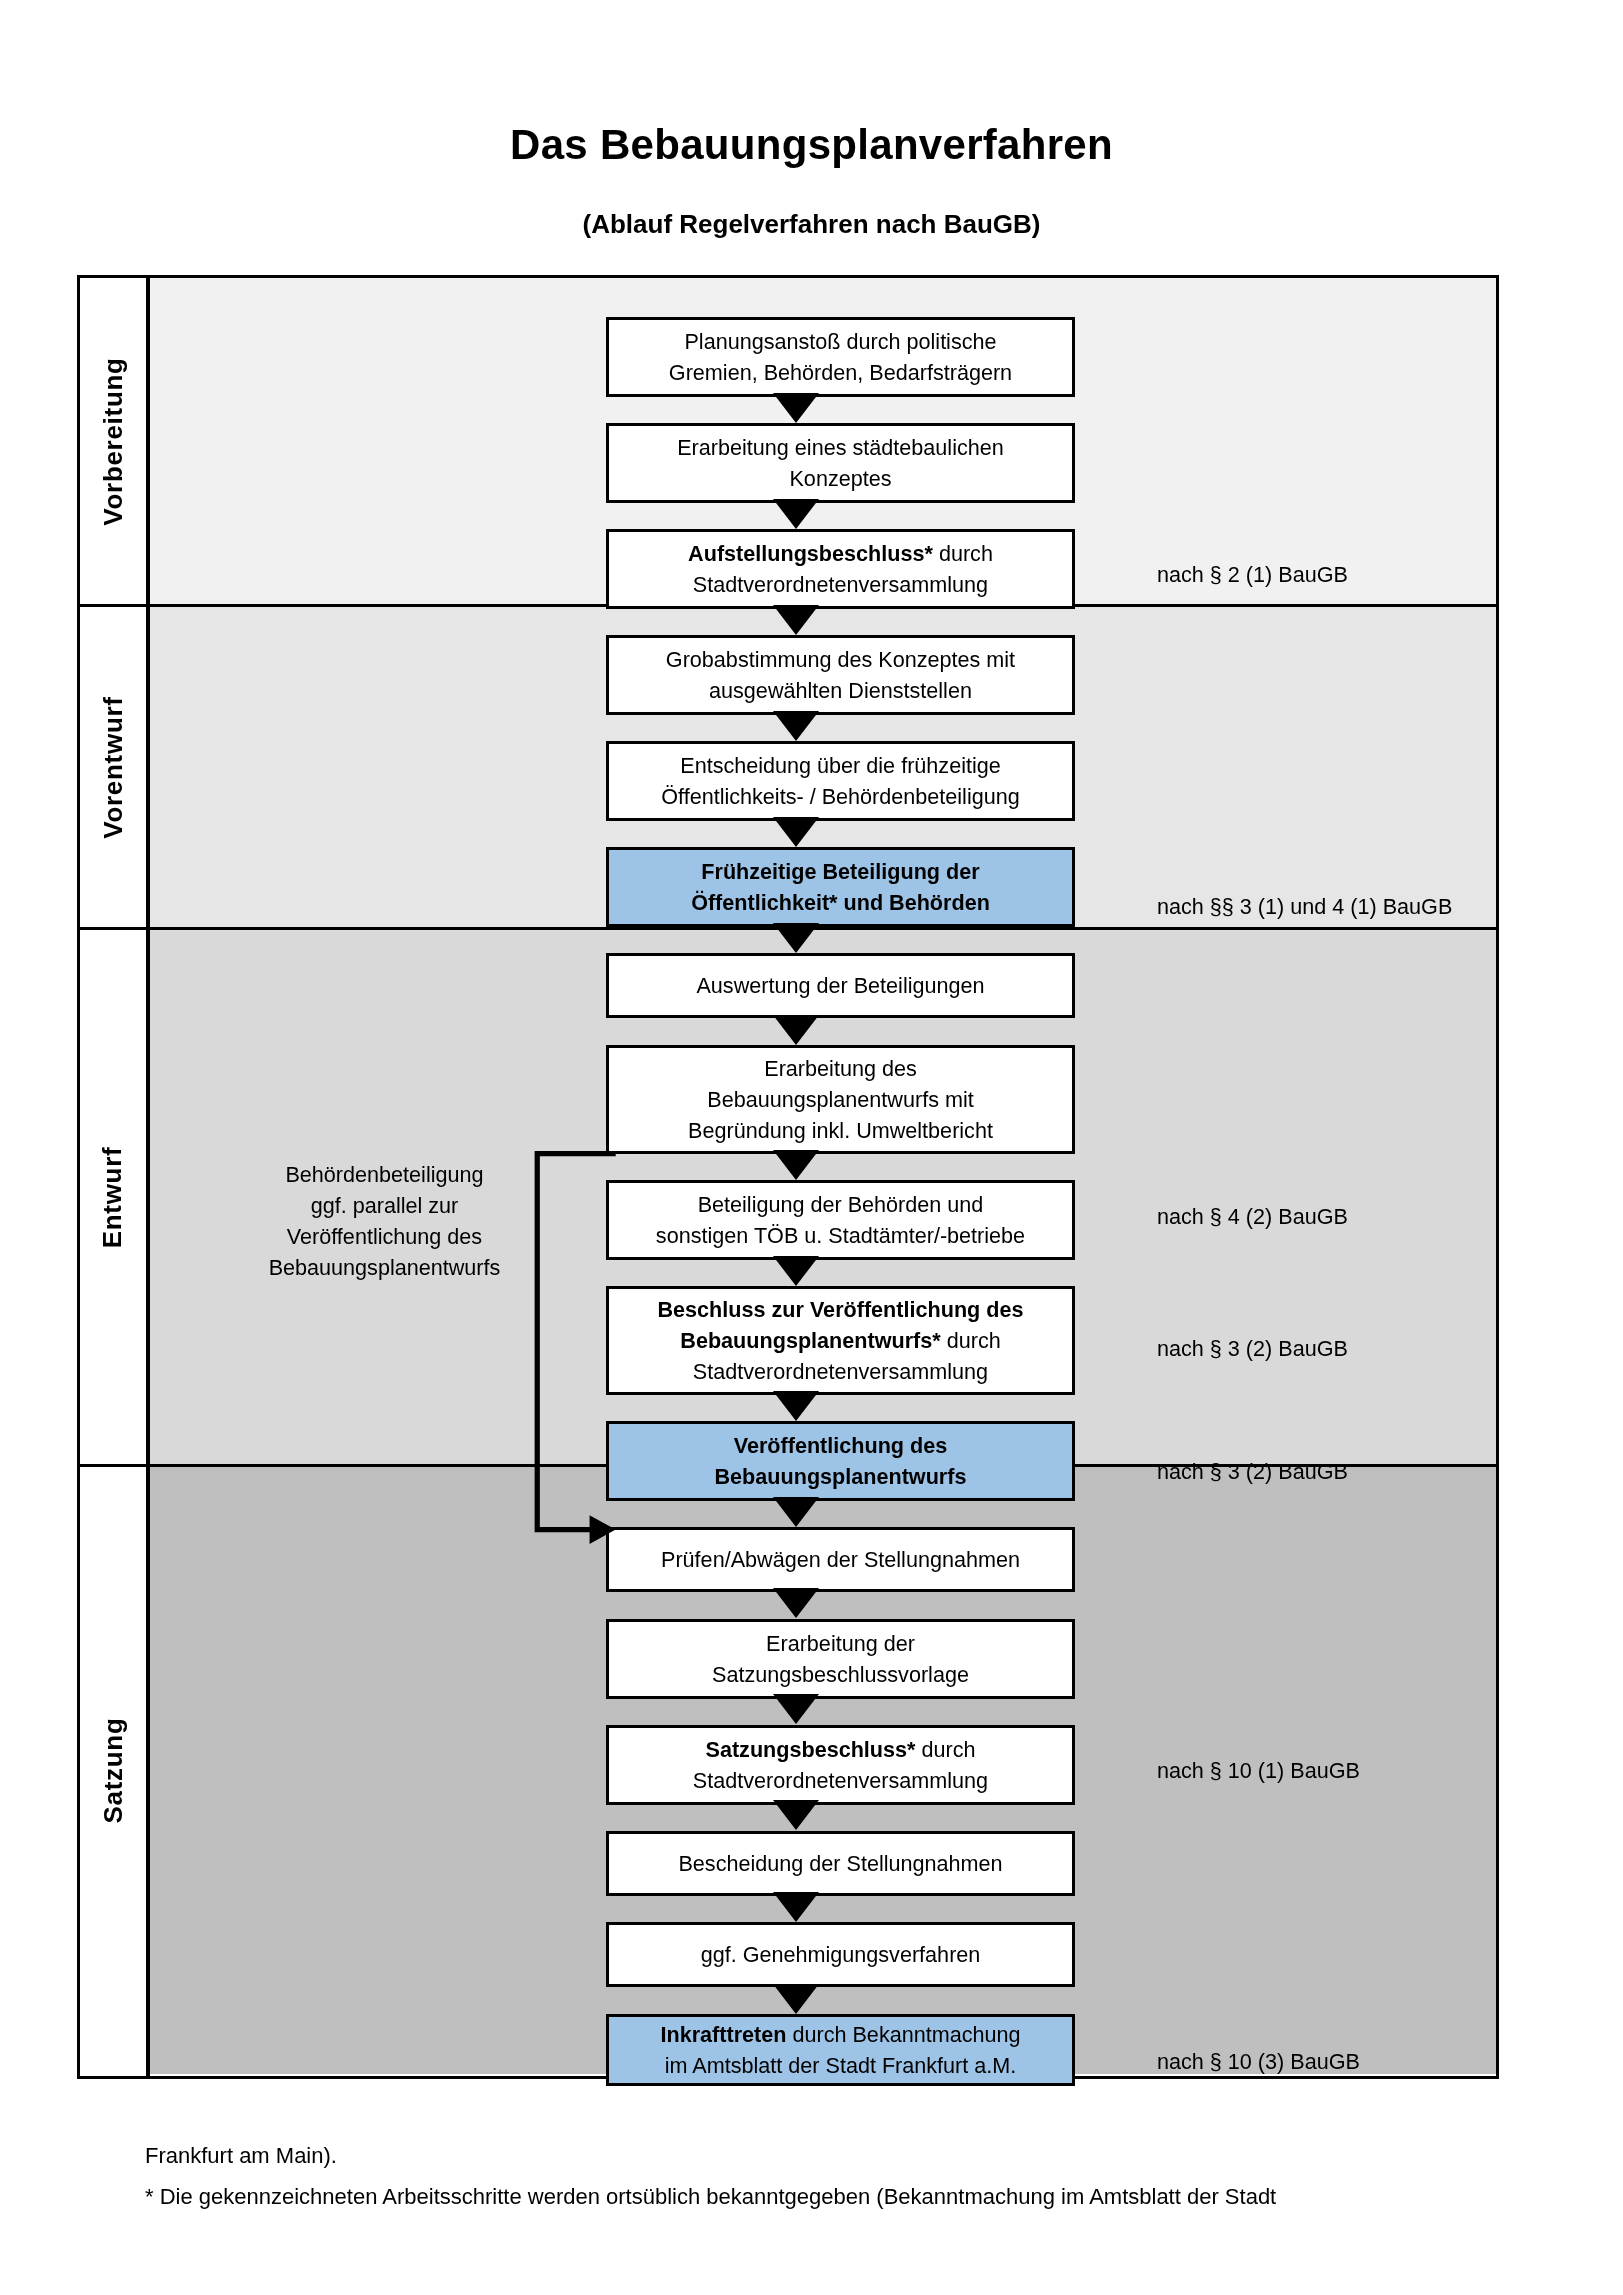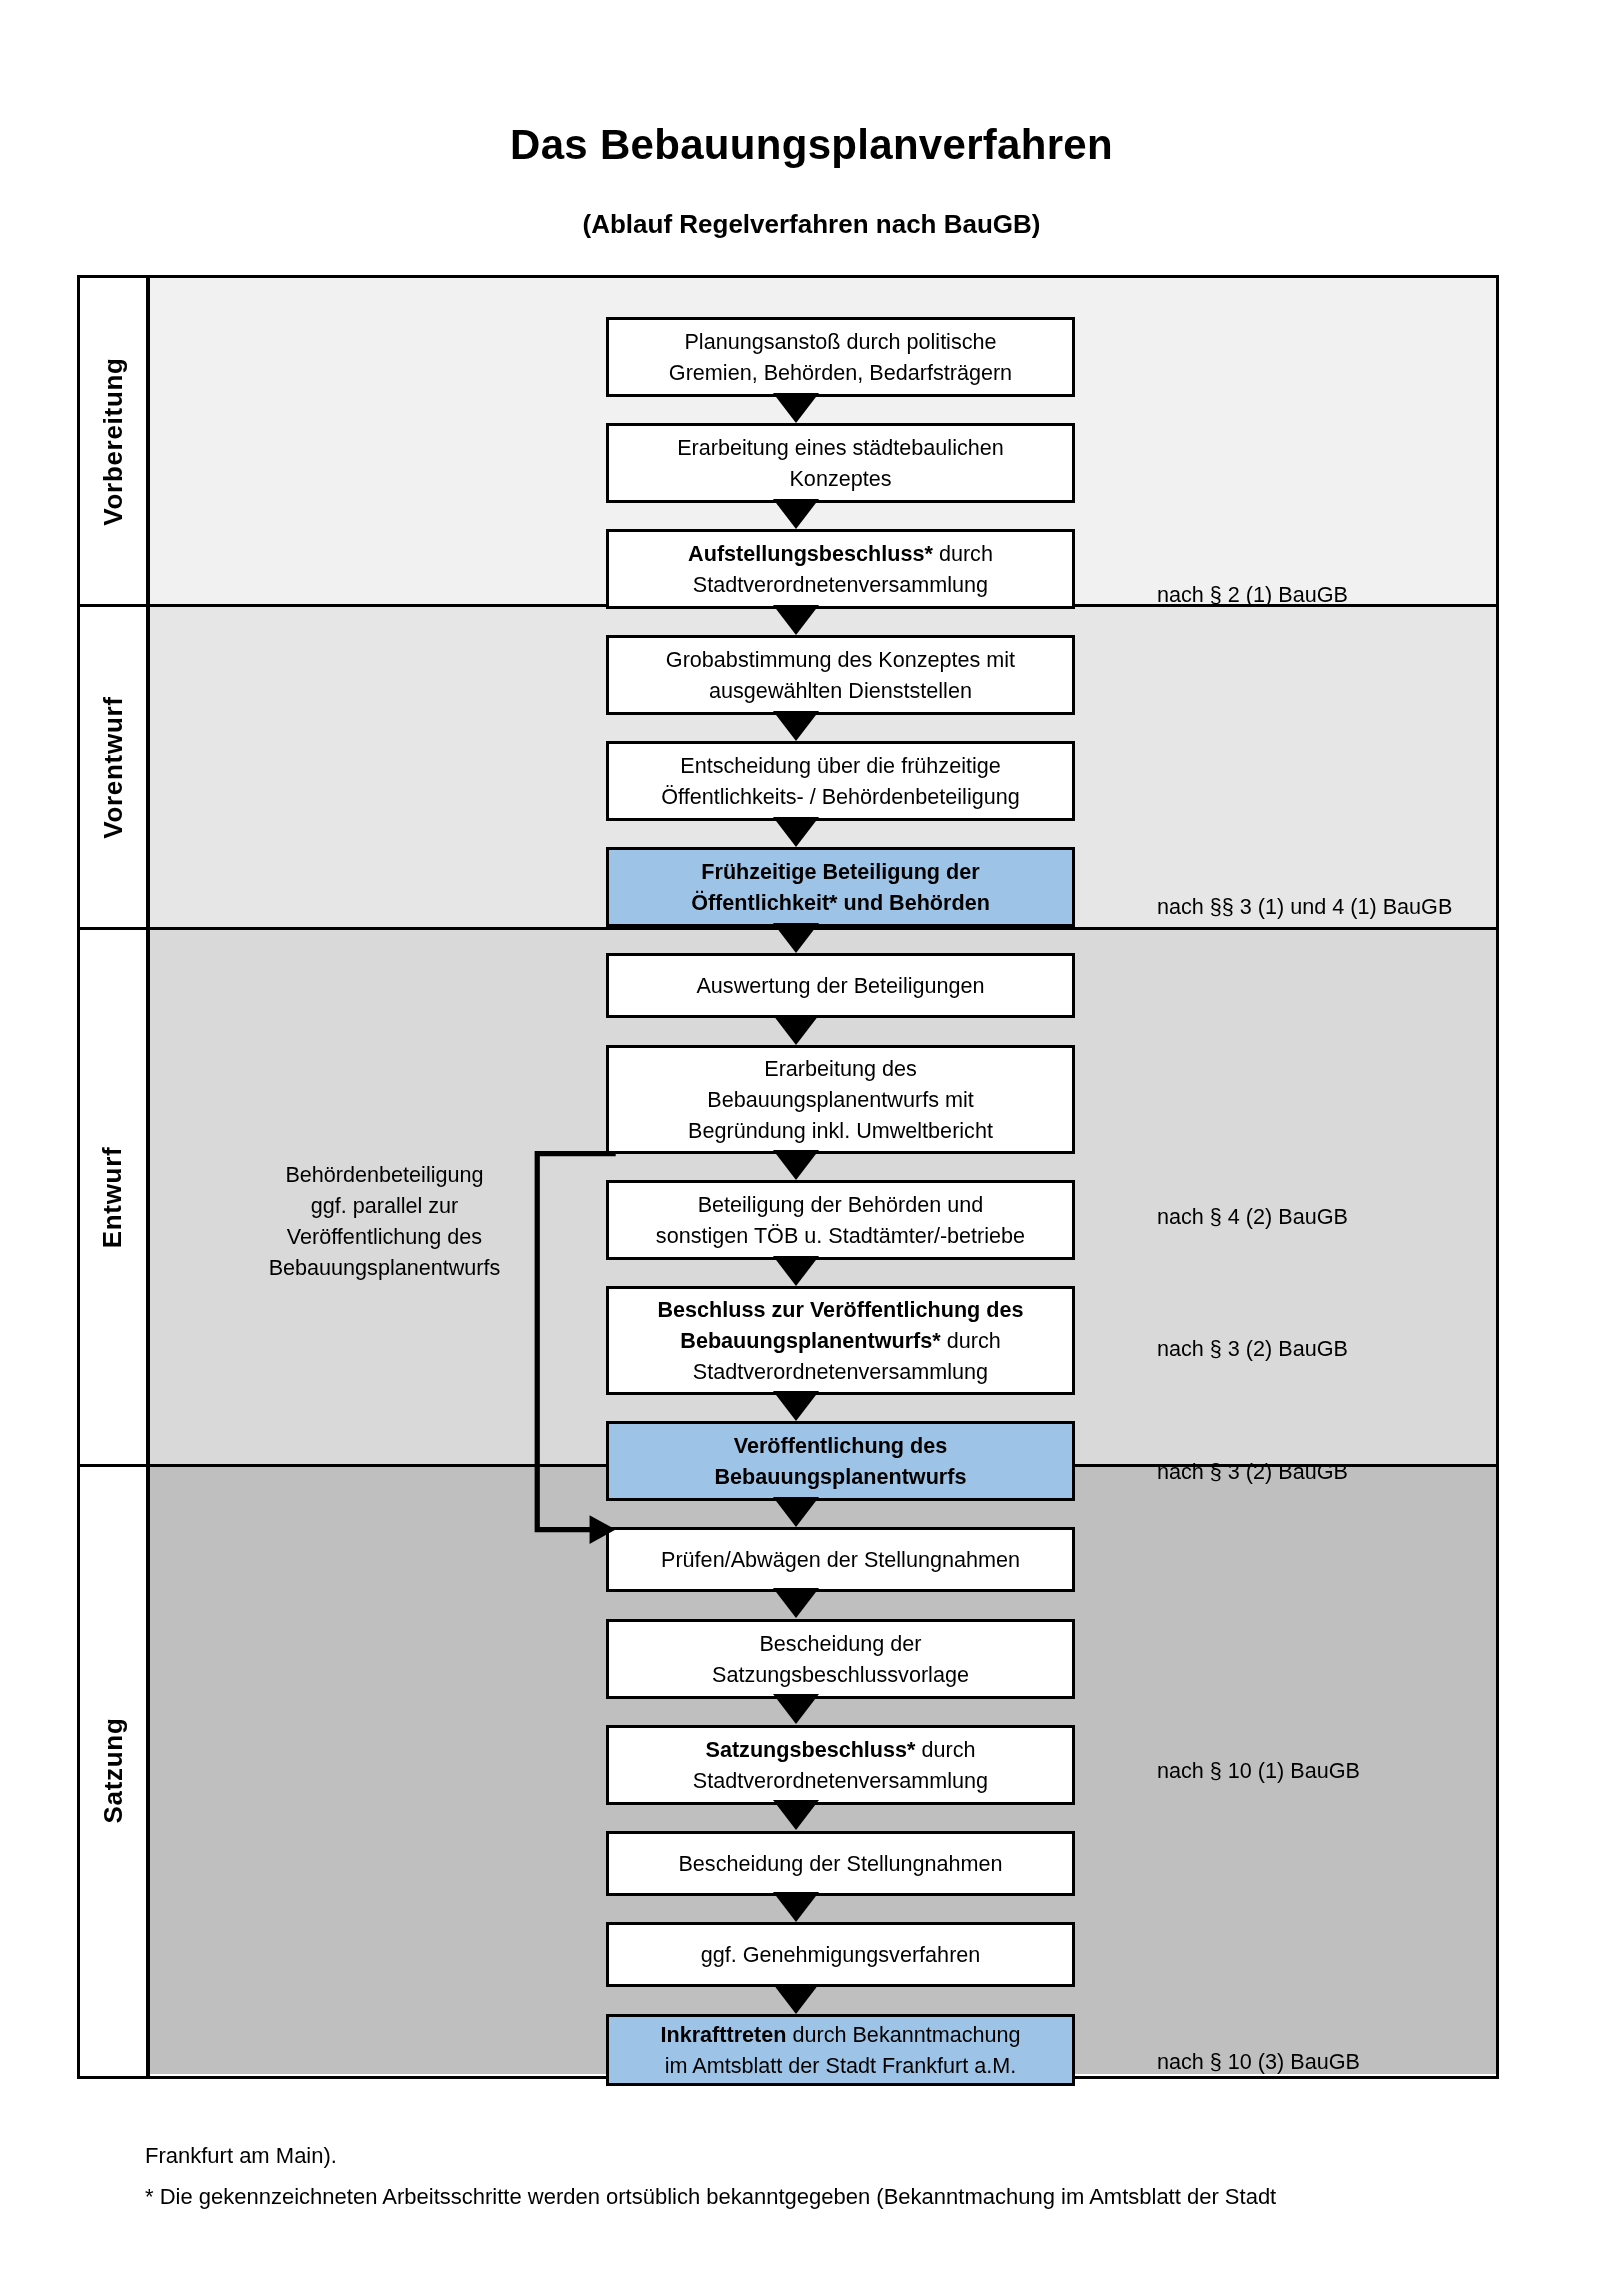--- a/index.html
+++ b/index.html
@@ -235,21 +235,21 @@
     <span class="ln"><span class="b">Bebauungsplanentwurfs</span></span>
   </div>
   <div class="arrow" style="top:1219px;"></div>
 
   <div class="node" style="top:1249px;height:65px;">
     <span class="ln"><span>Prüfen/Abwägen der Stellungnahmen</span></span>
   </div>
   <div class="arrow" style="top:1310px;"></div>
 
   <div class="node" style="top:1341px;height:80px;">
-    <span class="ln"><span>Bescheidung der</span></span>
+    <span class="ln"><span>Erarbeitung der</span></span>
     <span class="ln"><span>Satzungsbeschlussvorlage</span></span>
   </div>
   <div class="arrow" style="top:1416px;"></div>
 
   <div class="node" style="top:1447px;height:80px;">
     <span class="ln"><span class="b">Satzungsbeschluss*</span><span> durch</span></span>
     <span class="ln"><span>Stadtverordnetenversammlung</span></span>
   </div>
   <div class="arrow" style="top:1522px;"></div>
 
@@ -261,21 +261,21 @@
   <div class="node" style="top:1644px;height:65px;">
     <span class="ln"><span>ggf. Genehmigungsverfahren</span></span>
   </div>
   <div class="arrow" style="top:1706px;"></div>
 
   <div class="node blue" style="top:1736px;height:72px;">
     <span class="ln"><span class="b">Inkrafttreten</span><span> durch Bekanntmachung</span></span>
     <span class="ln"><span>im Amtsblatt der Stadt Frankfurt a.M.</span></span>
   </div>
 
-  <div class="legal" style="top:302px;">nach § 2 (1) BauGB</div>
+  <div class="legal" style="top:282px;">nach § 2 (1) BauGB</div>
   <div class="legal" style="top:614px;">nach §§ 3 (1) und 4 (1) BauGB</div>
   <div class="legal" style="top:924px;">nach § 4 (2) BauGB</div>
   <div class="legal" style="top:1056px;">nach § 3 (2) BauGB</div>
   <div class="legal" style="top:1179px;">nach § 3 (2) BauGB</div>
   <div class="legal" style="top:1478px;">nach § 10 (1) BauGB</div>
   <div class="legal" style="top:1769px;">nach § 10 (3) BauGB</div>
 
 </div>
 
 <div id="footnote">

